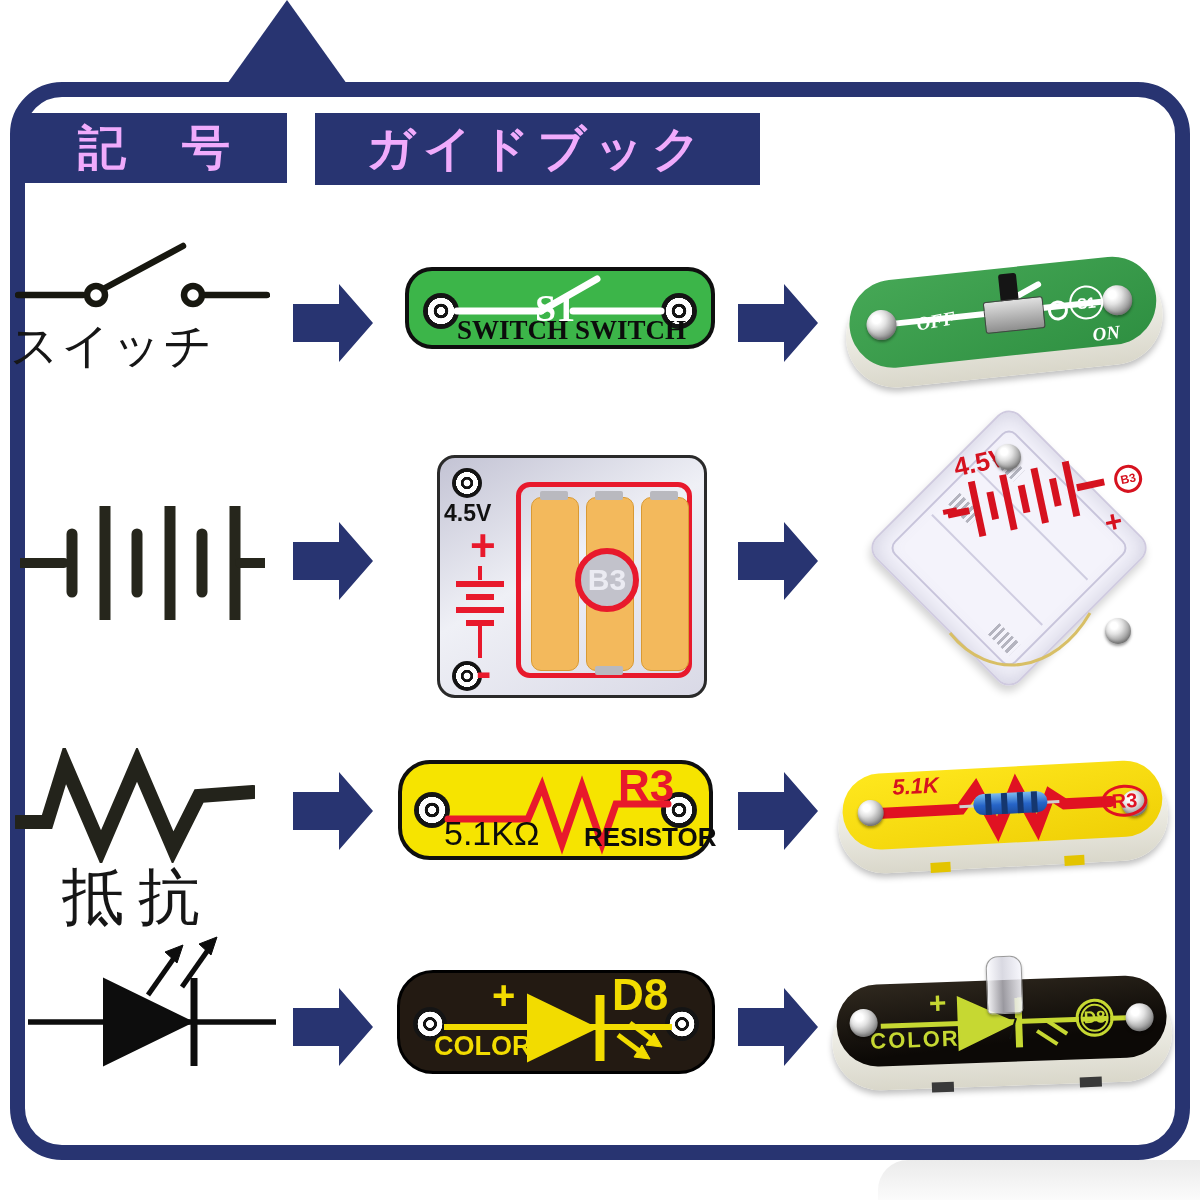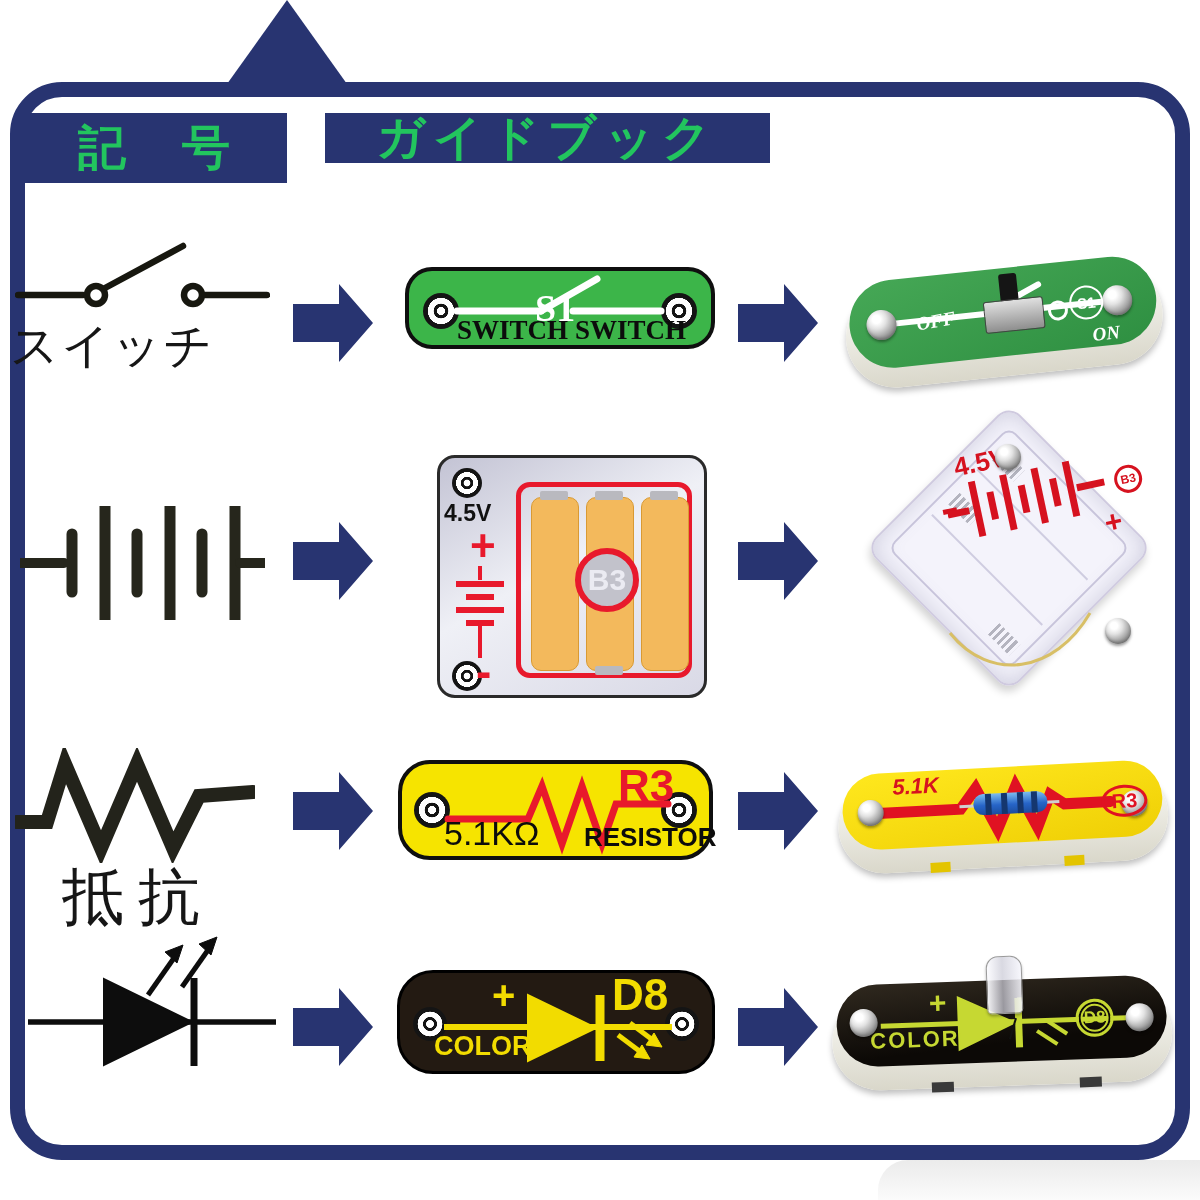--- a/index.html
+++ b/index.html
@@ -1,20 +1,20 @@
 <!DOCTYPE html>
 <html><head>
 <meta charset="utf-8">
 <style>
   html,body{margin:0;padding:0;background:#fff;}
   .stage{position:relative;width:1200px;height:1200px;background:#ffffff;overflow:hidden;
          font-family:"Liberation Sans",sans-serif;}
   .abs{position:absolute;}
   .txt{position:absolute;white-space:nowrap;line-height:1;}
-  .hdr{position:absolute;background:#283471;color:#22c55e;font-weight:bold;font-size:48px;
+  .hdr{position:absolute;background:#283471;color:#f0abfc;font-weight:bold;font-size:48px;
        display:flex;align-items:center;justify-content:center;letter-spacing:4px;}
   .frame{position:absolute;left:10px;top:82px;width:1180px;height:1078px;box-sizing:border-box;
          border:15px solid #283471;border-radius:52px;}
   .arrow{position:absolute;width:80px;height:78px;}
   .symlabel{color:#161616;}
   
   .snapg{position:absolute;border-radius:50%;
          background:radial-gradient(closest-side,#ffffff 0 22%,#141414 24% 40%,#ffffff 42% 72%,#141414 74% 100%);}
   
   .snapm{position:absolute;border-radius:50%;
@@ -33,21 +33,21 @@
 
   <svg class="abs" style="left:180px;top:0;width:220px;height:84px" viewBox="0 0 220 84">
     <polygon points="107,0 47,84 167,84" fill="#283471"></polygon>
   </svg>
 
   <div class="frame"></div>
 
   <div class="hdr" style="left:25px;top:113px;width:262px;height:70px">
     <span>記　号</span>
   </div>
-  <div class="hdr" style="left:325px;top:113px;width:445px;height:50px;letter-spacing:8px">
+  <div class="hdr" style="left:315px;top:113px;width:445px;height:72px;letter-spacing:8px">
     <span>ガイドブック</span>
   </div>
 
   <svg class="abs" style="left:15px;top:238px;width:255px;height:105px" viewBox="0 0 255 105">
     <g stroke="#17170f" stroke-width="6.5" fill="none" stroke-linecap="round">
       <line x1="3" y1="57" x2="68" y2="57"></line>
       <circle cx="81" cy="57" r="9"></circle>
       <line x1="90" y1="50" x2="168" y2="8"></line>
       <circle cx="178" cy="57" r="9"></circle>
       <line x1="190" y1="57" x2="252" y2="57"></line>

